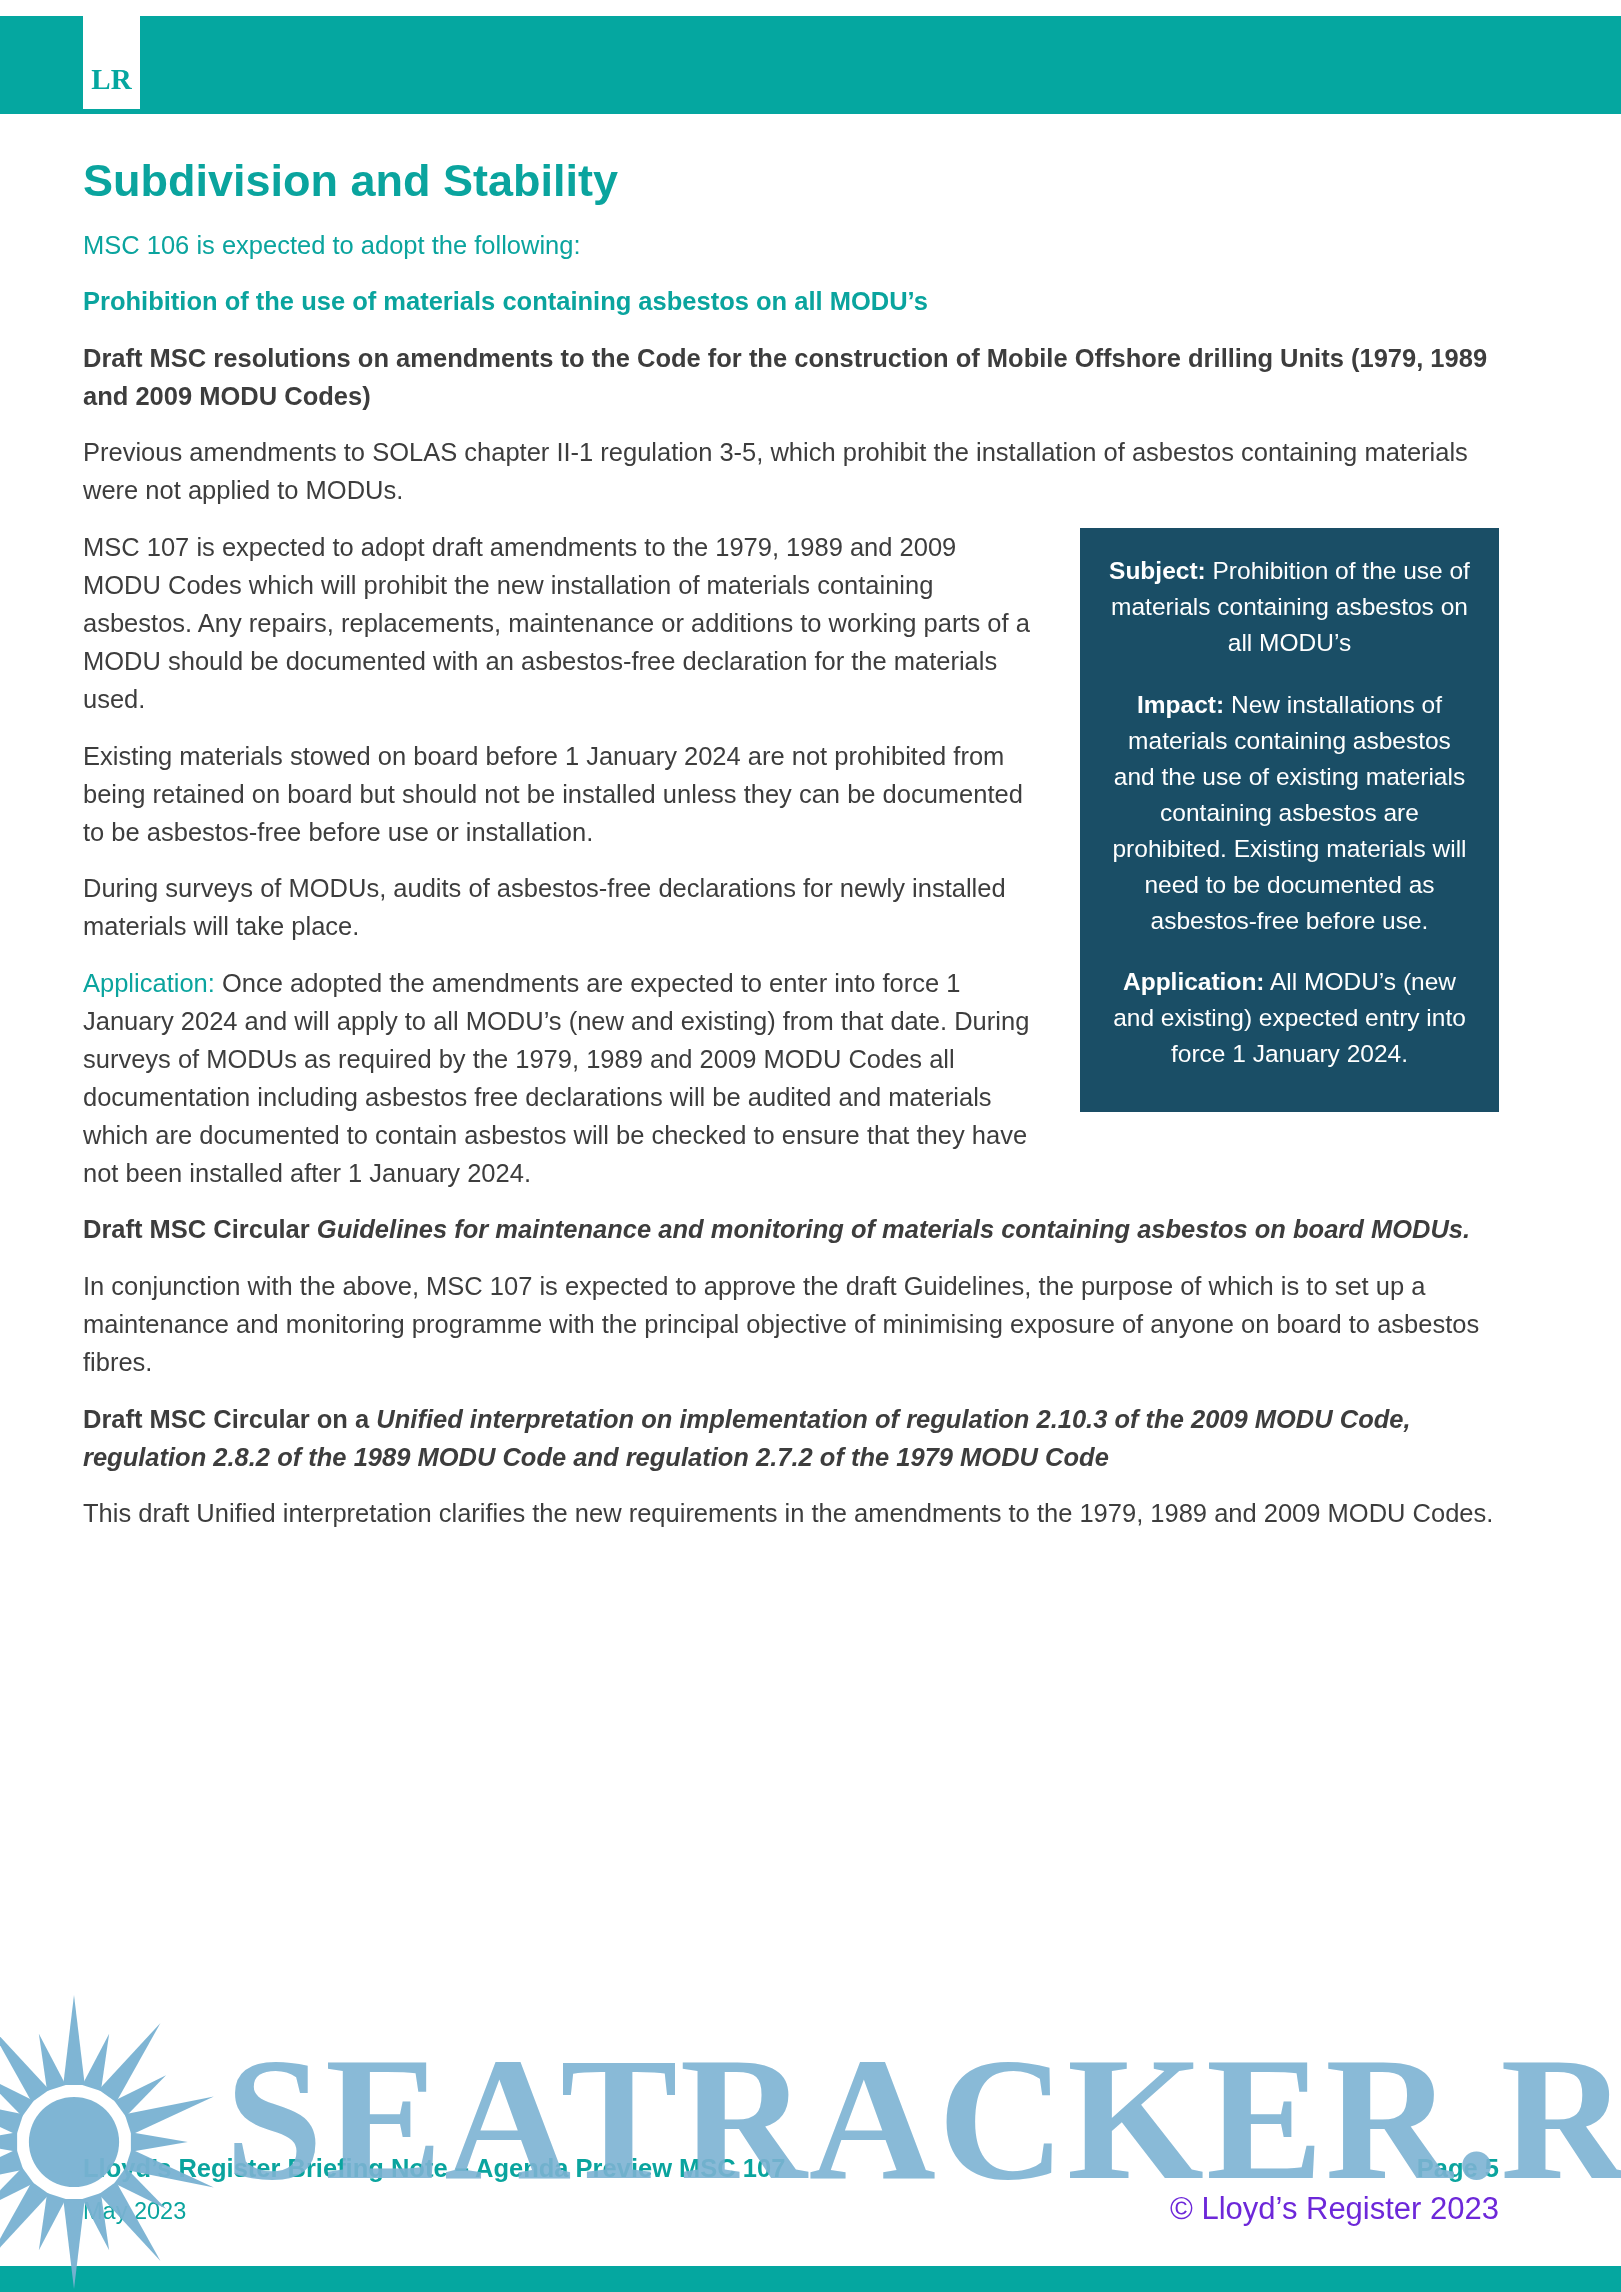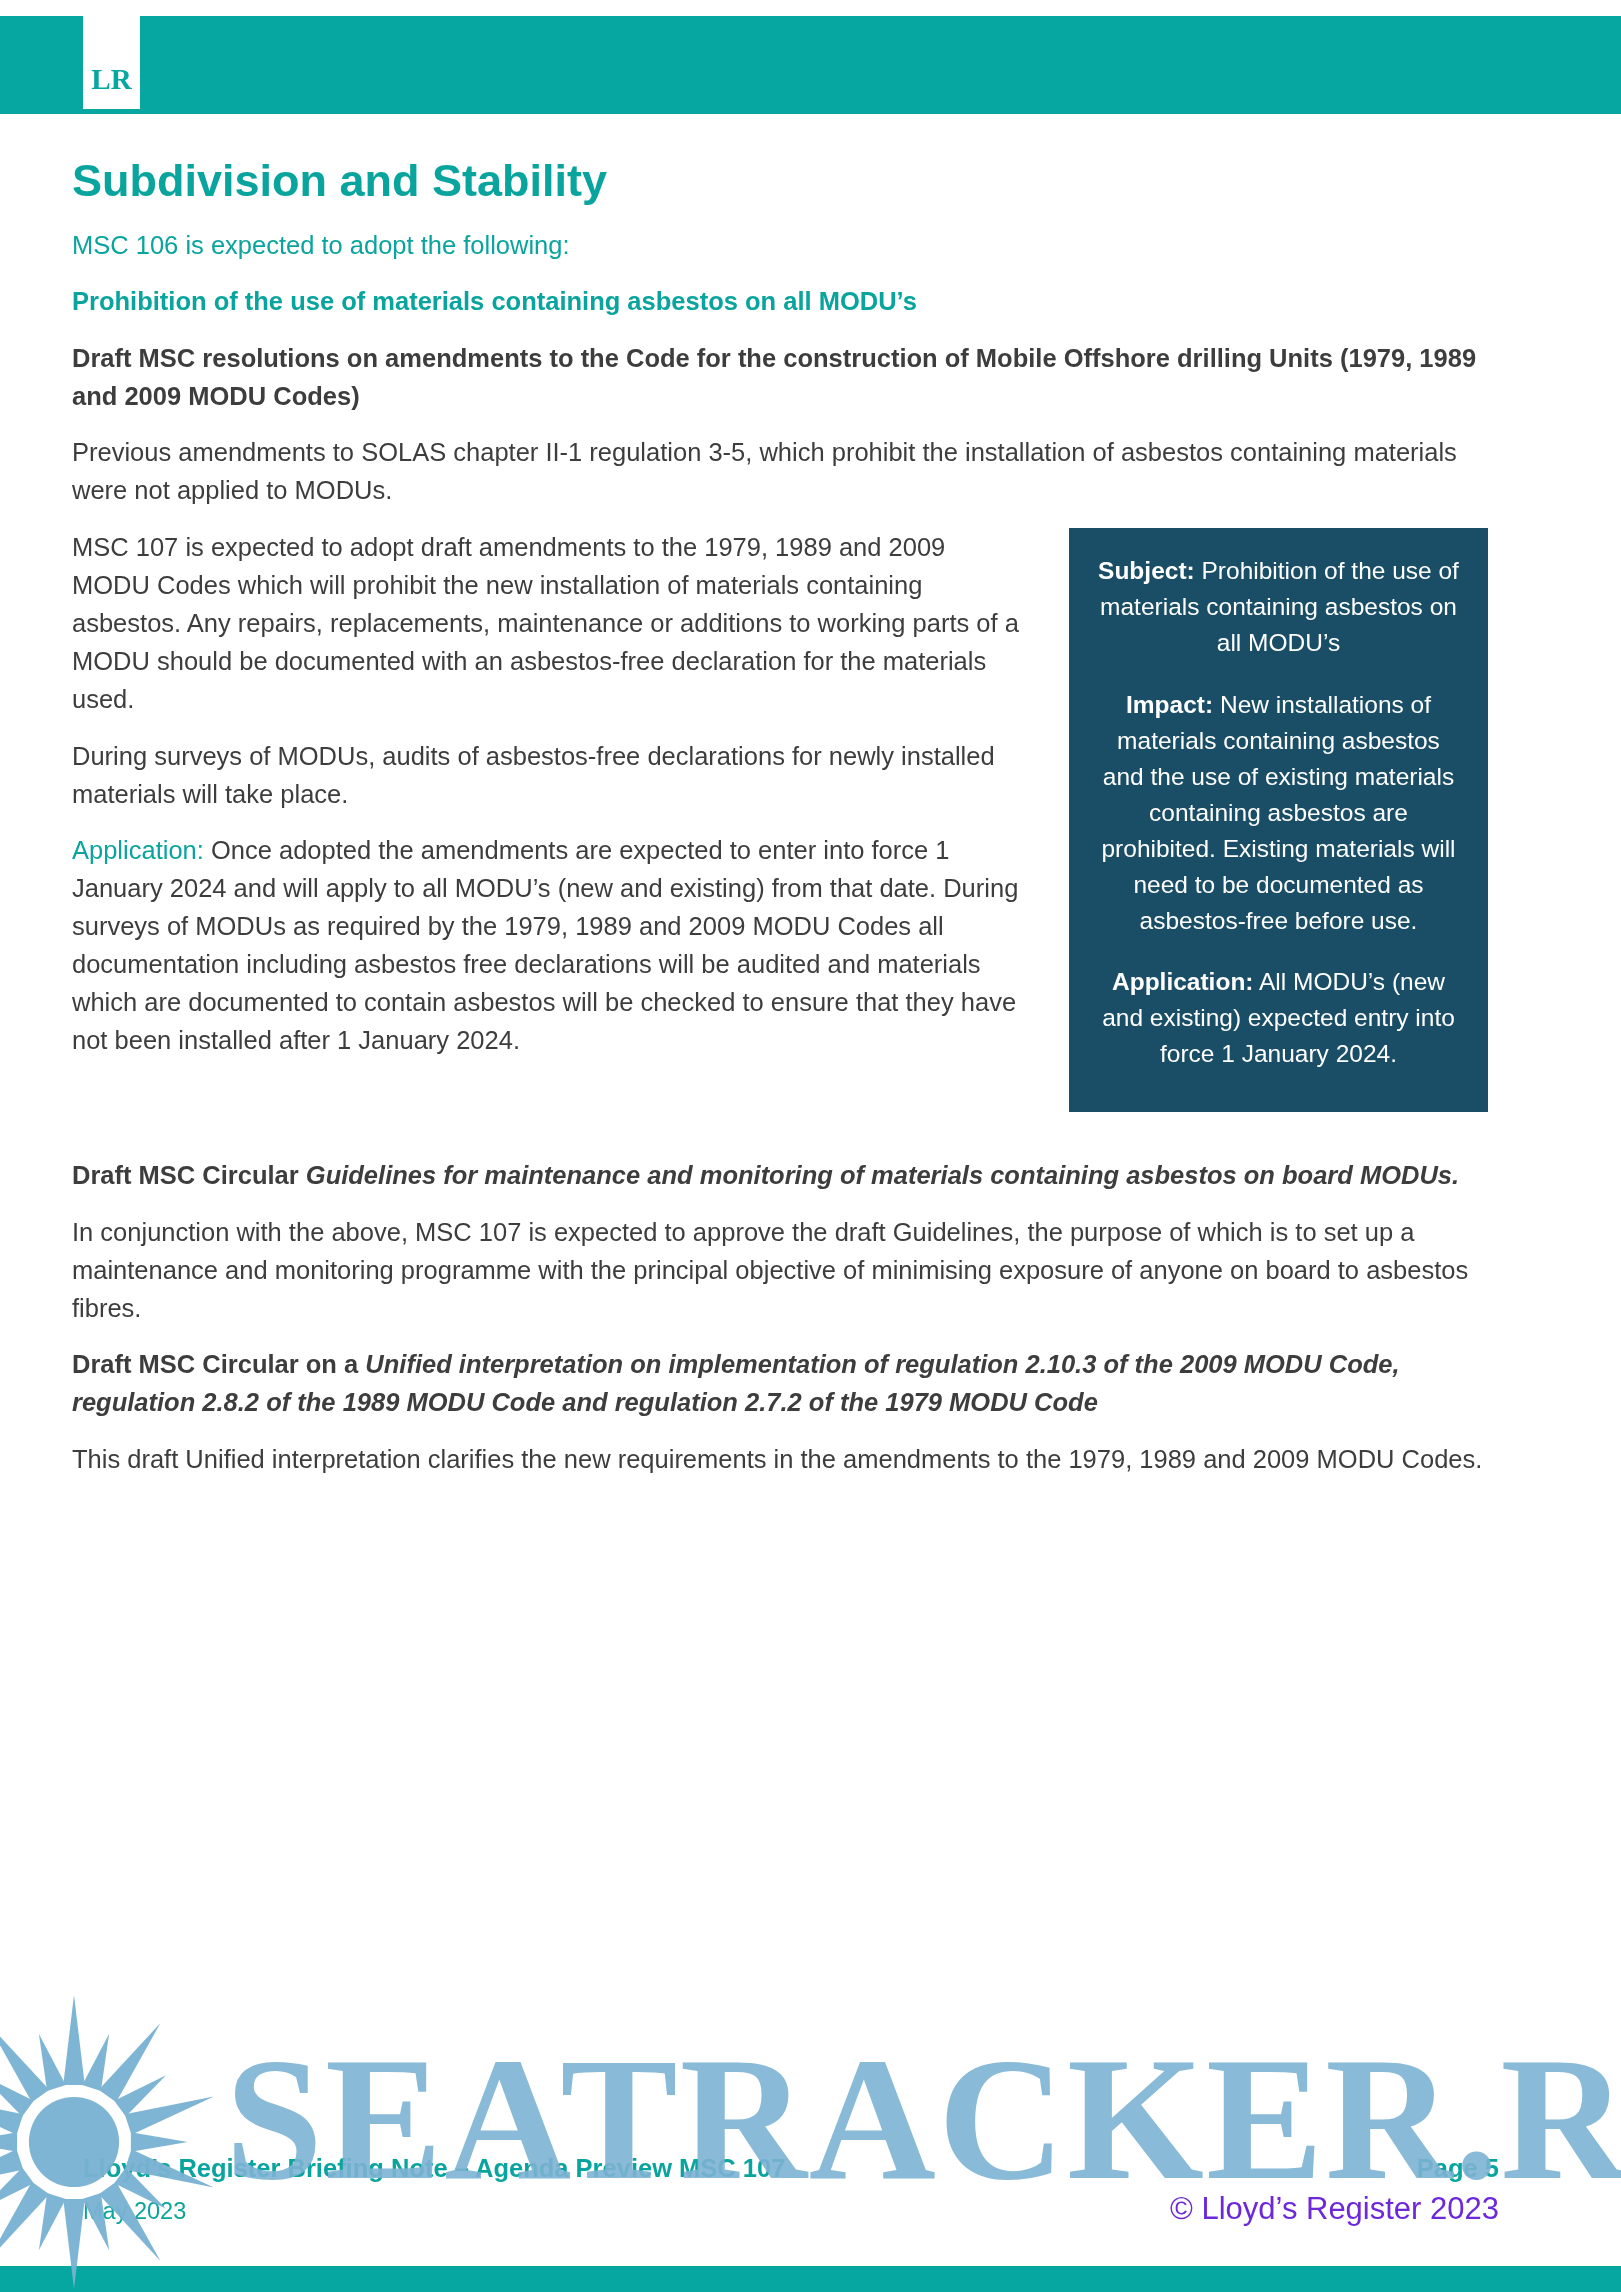--- a/index.html
+++ b/index.html
@@ -12,21 +12,21 @@
   *{margin:0;padding:0;box-sizing:border-box;}
   html,body{background:#ffffff;}
   body{font-family:"Liberation Sans", sans-serif;color:var(--ink);}
   .page{position:relative;width:1621px;height:2293px;background:#fff;overflow:hidden;}
 
   .top-bar{position:absolute;top:16px;left:0;width:100%;height:98px;background:var(--teal);}
   .logo-box{position:absolute;left:83px;top:0;width:57px;height:93px;background:#fff;
             display:flex;align-items:flex-end;justify-content:center;padding-bottom:12.7px;}
   .logo-text{font-family:"Liberation Serif", serif;font-size:29px;font-weight:700;color:var(--teal);}
 
-  .content{position:absolute;left:72px;top:98px;width:1416px;}
+  .content{position:absolute;left:83px;top:98px;width:1416px;}
   h1.title{margin-top:57px;font-size:45px;font-weight:700;color:var(--teal-text);}
   .content p{font-size:25.5px;line-height:38px;margin-top:18.6px;}
   .teal{color:var(--teal-text);}
   .bold{font-weight:700;}
   .intro{margin-top:31px;}
 
   .wrap-region{overflow:hidden;}
   .info-box{float:right;width:419px;margin-left:41px;margin-bottom:25.5px;margin-top:18.6px;
             background:var(--box);color:#fff;padding:25.5px;text-align:center;}
   .info-box p{font-size:24.5px;line-height:36px;margin:0 0 25.5px 0;}
@@ -70,20 +70,21 @@
     <p>Previous amendments to SOLAS chapter II-1 regulation 3-5, which prohibit the installation of asbestos containing materials were not applied to MODUs.</p>
 
     <div class="wrap-region">
       <aside class="info-box">
         <p><strong>Subject:</strong><span> Prohibition of the use of materials containing asbestos on all MODU’s</span></p>
         <p><strong>Impact:</strong><span>  New installations of materials containing asbestos and the use of existing materials containing asbestos  are prohibited. Existing materials will need to be documented as asbestos-free before use.</span></p>
         <p><strong>Application:</strong><span> All MODU’s (new and existing) expected entry into force 1 January 2024.</span></p>
       </aside>
 
       <p>MSC 107 is expected to adopt draft amendments to the 1979, 1989 and 2009 MODU Codes which will prohibit the new installation of materials containing asbestos.  Any repairs, replacements, maintenance or additions to working parts of a MODU should be documented with an asbestos-free declaration for the materials used.</p>
+      <p>Existing materials stowed on board before 1 January 2024 are not prohibited from being retained on board but should not be installed unless they can be documented to be asbestos-free before use or installation.</p>
       <p>During surveys of MODUs, audits of asbestos-free declarations for newly installed materials will take place.</p>
       <p><span class="teal">Application:</span><span> Once adopted the amendments are expected to enter into force 1 January 2024 and will apply to all MODU’s (new and existing) from that date. During surveys of MODUs as required by the 1979, 1989 and 2009 MODU Codes all documentation including asbestos free declarations will be audited and materials which are documented to contain asbestos will be checked to ensure that they have not been installed after 1 January 2024.</span></p>
     </div>
 
     <p class="bold"><span>Draft MSC Circular </span><em>Guidelines for maintenance and monitoring of materials containing asbestos on board MODUs.</em></p>
 
     <p>In conjunction with the above, MSC 107 is expected to approve the draft Guidelines, the purpose of which is to set up a maintenance and monitoring programme with the principal objective of minimising exposure of anyone on board to asbestos fibres.</p>
 
     <p class="bold"><span>Draft MSC Circular on a </span><em>Unified interpretation on implementation of regulation 2.10.3 of the 2009 MODU Code, regulation 2.8.2 of the 1989 MODU Code and regulation 2.7.2 of the 1979 MODU Code</em></p>
 

